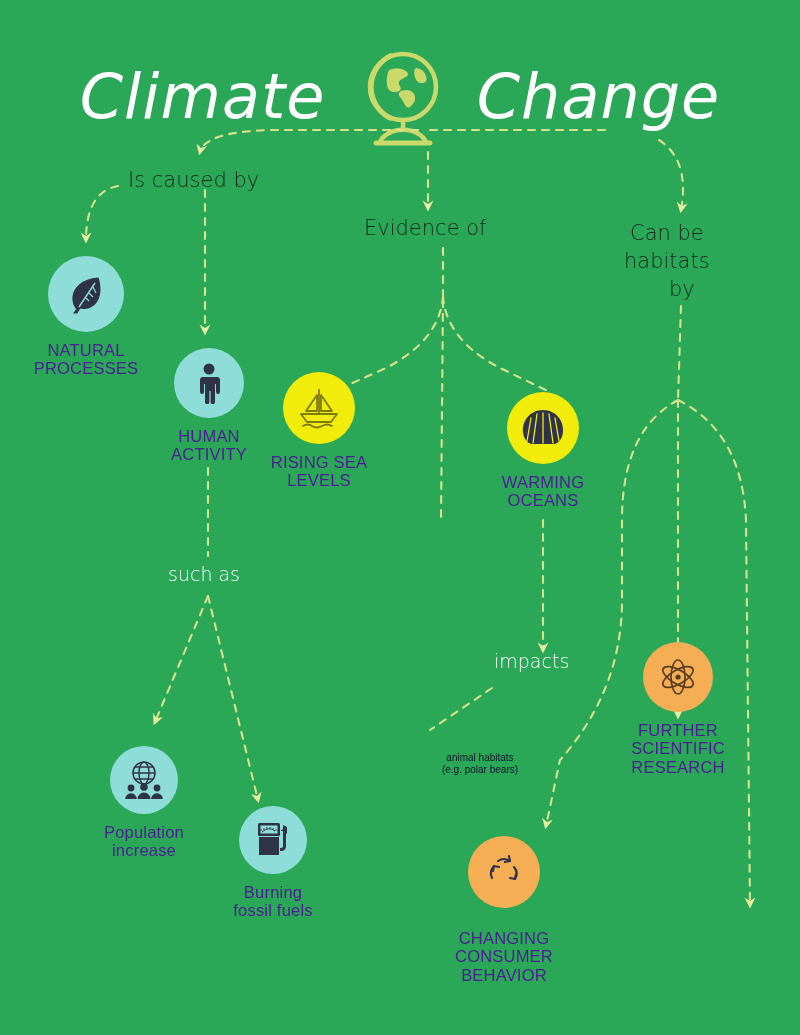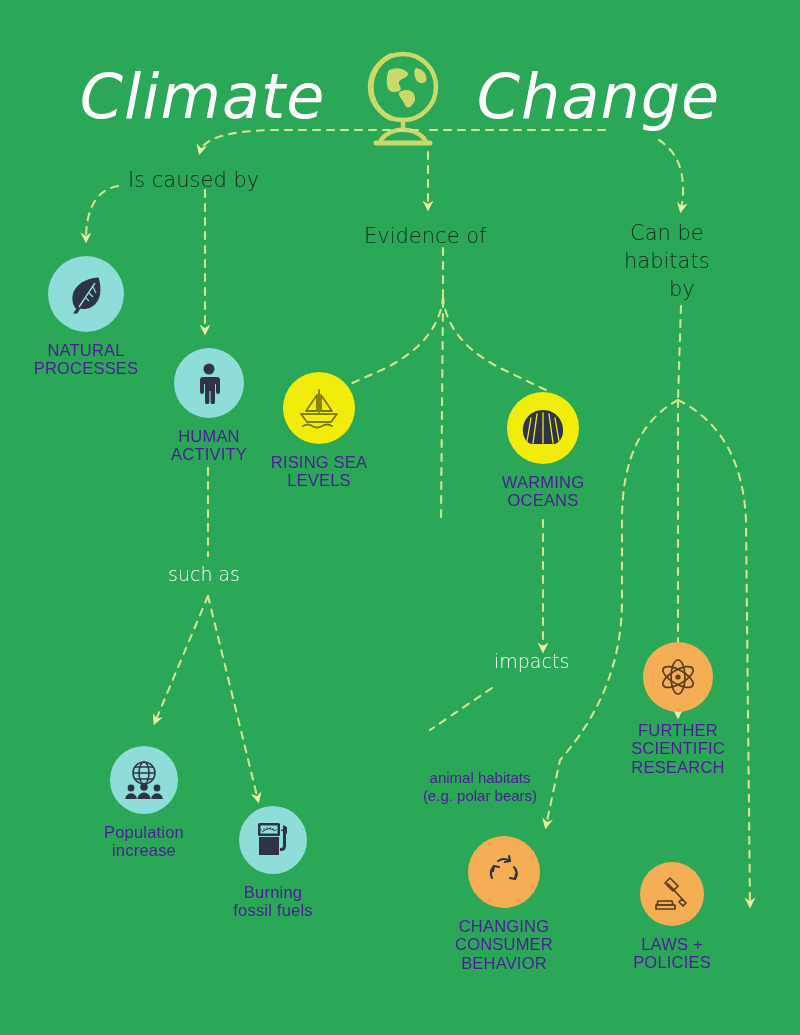--- a/index.html
+++ b/index.html
@@ -30,21 +30,21 @@
 
   .title{
     position:absolute;top:42px;left:0;width:800px;text-align:center;
     color:#FFFFFF;font-size:62px;font-style:italic;font-weight:300;
     font-family:"DejaVu Sans", sans-serif;letter-spacing:1px;
   }
   .title .word{display:inline-block;vertical-align:middle;}
   .globe-wrap{display:inline-block;vertical-align:middle;width:110px;height:108px;position:relative;}
 
   .small-note{
-    position:absolute;color:#4c1d95;font-size:15px;text-align:center;line-height:1.2;margin-top:17px;
+    position:absolute;color:#0f172a;font-size:10px;text-align:center;line-height:1.2;
   }
 </style>
 </head>
 <body>
 
 <div id="canvas">
 
   <div class="title">
     <span class="word">Climate</span>
     <span class="globe-wrap">
@@ -98,21 +98,21 @@
       <path d="M659 140 Q690 160 681 210" marker-end="url(#arw)"></path>
       <path d="M681 306 L678 400"></path>
       <path d="M678 400 Q622 430 622 520 L622 600 Q622 690 560 760 L546 826" marker-end="url(#arw)"></path>
       <path d="M678 400 L678 716" marker-end="url(#arw)"></path>
       <path d="M678 400 Q742 432 746 520 L750 905" marker-end="url(#arw)"></path>
     </g>
   </svg>
 
   <div class="script script-dark" style="left:128px;top:168px;font-size:21px;">Is caused by</div>
 
-  <div class="script script-dark" style="left:364px;top:216px;font-size:21px;margin-top:8px;">Evidence of</div>
+  <div class="script script-dark" style="left:364px;top:216px;font-size:21px;">Evidence of</div>
 
   <div class="script script-dark" style="left:630px;top:221px;font-size:21px;">Can be</div>
   <div class="script script-dark" style="left:624px;top:249px;font-size:21px;">habitats</div>
   <div class="script script-dark" style="left:669px;top:277px;font-size:21px;">by</div>
 
   <div class="script script-light" style="left:168px;top:563px;font-size:19px;">such as</div>
 
   <div class="script script-light" style="left:494px;top:650px;font-size:19px;">impacts</div>
 
   <div class="small-note" style="left:395px;top:752px;width:170px;">
@@ -221,21 +221,21 @@
             <path d="M29.2 39 a5.8 5.8 0 0 1 11.6 0 z"></path>
         </g>
       </svg>
     </div>
     <div class="node-label label-low">
       <div>Population</div>
       <div>increase</div>
     </div>
   </div>
 
-  <div class="node" style="left:428px;top:836px;width:152px;">
+  <div class="node" style="left:428px;top:836px;width:152px;gap:12px;">
     <div class="disc" style="width:72px;height:72px;background:#F5AE54;">
       <svg width="42" height="42" viewBox="0 0 42 42">
         <g fill="none" stroke="#2F3349" stroke-width="2.1" stroke-linecap="round" stroke-linejoin="round">
           <path d="M15 10 q6 -4 12 0"></path>
             <path d="M27 10 l-1 -5 M27 10 l-5 1"></path>
           <path d="M11 15 q-5 6 -2 12"></path>
             <path d="M11 15 l5 1 M11 15 l-1 5"></path>
           <path d="M31 16 q5 6 1 12"></path>
             <path d="M32 28 l-5 -1 M32 28 l1 -5"></path>
         </g>
@@ -259,32 +259,14 @@
         <circle cx="21" cy="21" r="2.6" fill="#5A3D20"></circle>
       </svg>
     </div>
     <div class="node-label label-caps">
       <div>FURTHER</div>
       <div>SCIENTIFIC</div>
       <div>RESEARCH</div>
     </div>
   </div>
 
-  <div class="node" style="left:596px;top:862px;width:152px;">
-    <div class="disc" style="width:64px;height:64px;background:#F5AE54;">
-      <svg width="40" height="40" viewBox="0 0 40 40">
-        <g fill="none" stroke="#5A3D20" stroke-width="1.7" stroke-linejoin="round">
-          <path d="M18 4 l8 8 l-5 5 l-8 -8 z"></path>
-          <path d="M15 9 l8 8"></path>
-          <path d="M21 15 l11 12"></path>
-          <path d="M30 25 l4 4 l-3 3 l-4 -4 z"></path>
-          <path d="M6 27 l14 0 l1 4 l-16 0 z"></path>
-          <path d="M4 31 l19 0 l0 4 l-19 0 z"></path>
-        </g>
-      </svg>
-    </div>
-    <div class="node-label label-caps">
-      <div>LAWS +</div>
-      <div>POLICIES</div>
-    </div>
-  </div>
 
 </div>
 
 </body></html>

